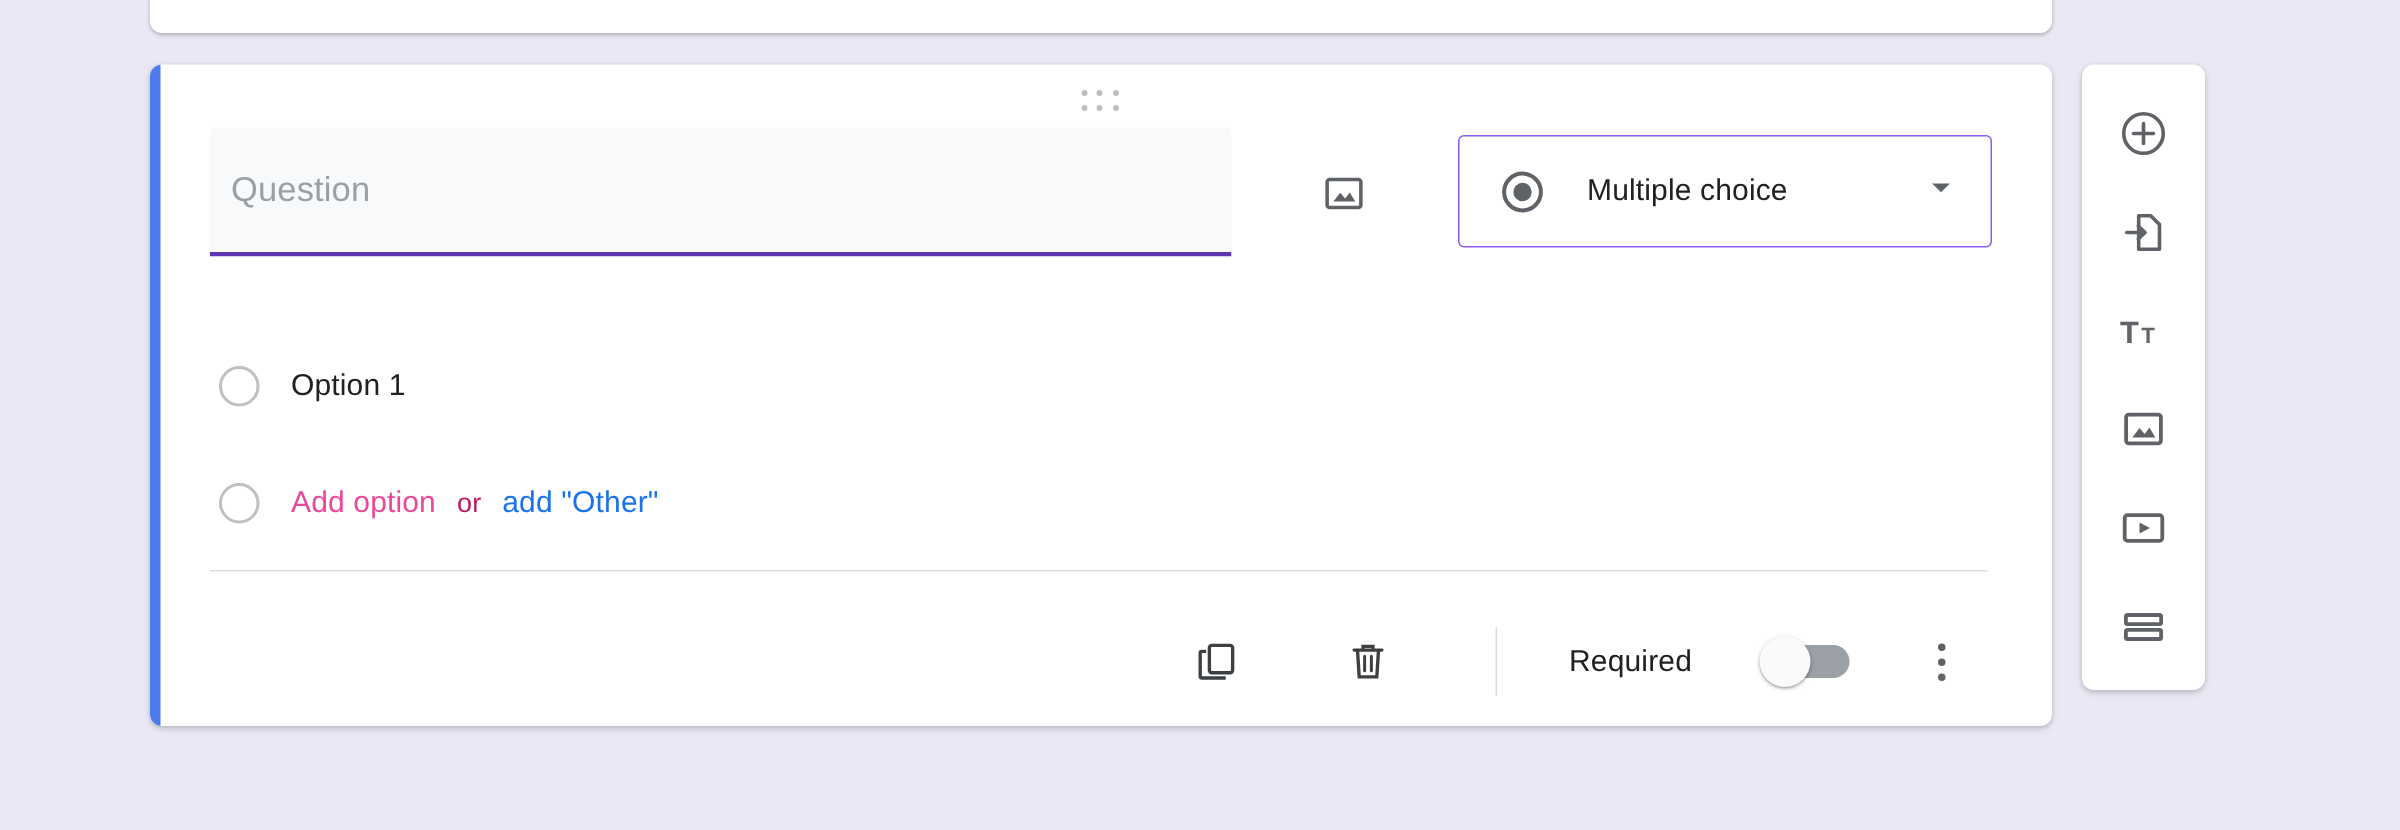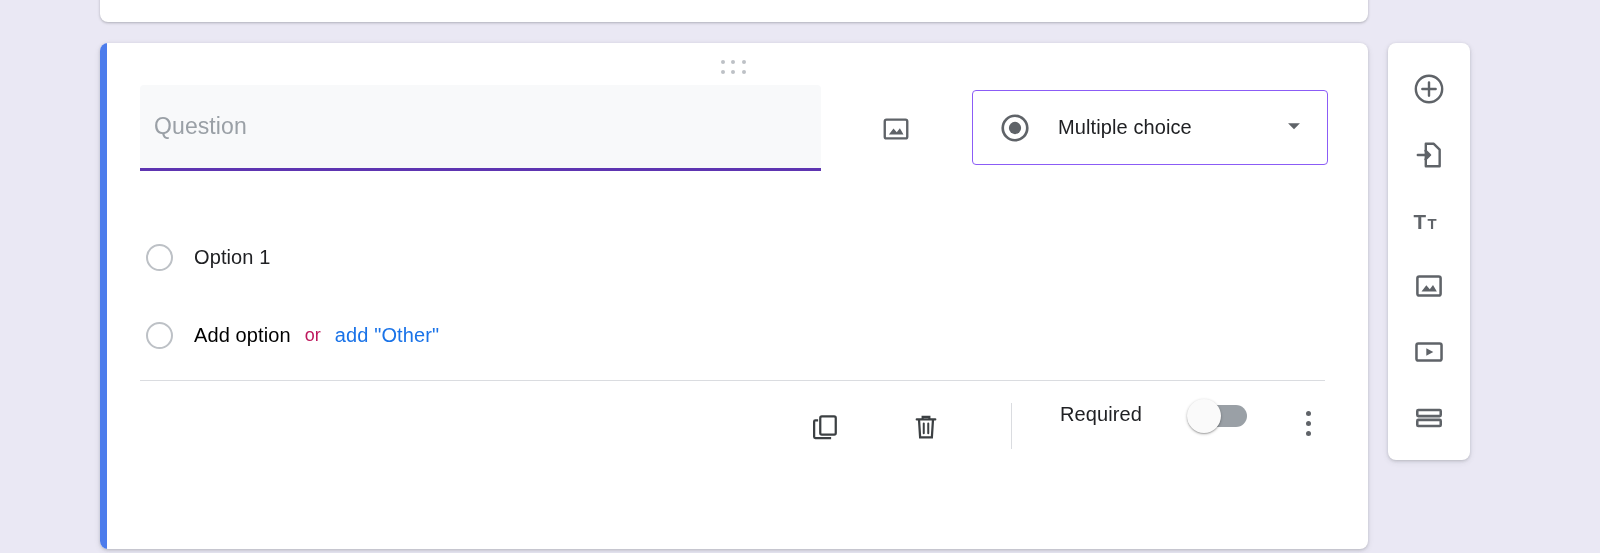--- a/index.html
+++ b/index.html
@@ -28,21 +28,21 @@
     border-radius: 8px;
     box-shadow: 0 1px 3px rgba(60,64,67,.25), 0 1px 2px rgba(60,64,67,.10);
   }
 
   
   .question-card {
     position: absolute;
     left: 100px;
     top: 43px;
     width: 1268px;
-    height: 506px;
+    height: 441px;
     background: #ffffff;
     border-radius: 8px;
     box-shadow: 0 1px 3px rgba(60,64,67,.22), 0 2px 6px rgba(60,64,67,.10);
     overflow: hidden;
   }
   .card-accent {
     position: absolute;
     left: 0; top: 0; bottom: 0;
     width: 7px;
     background: #4C7CEC;
@@ -150,21 +150,21 @@
     border-radius: 50%;
     flex: 0 0 auto;
     margin-left: 6px;
   }
   .option-text {
     font-size: 20px;
     color: #202124;
     margin-left: 21px;
     letter-spacing: .1px;
   }
-  .option-text.muted { color: #000000; }
+  .option-text.muted { color: #ec4899; }
   .or-word {
     font-size: 18px;
     color: #be185d;
     margin-left: 14px;
     letter-spacing: .1px;
   }
   .add-other {
     font-size: 20px;
     color: #1A73E8;
     margin-left: 14px;
@@ -176,24 +176,25 @@
   .divider {
     position: absolute;
     left: 40px;
     right: 43px;
     top: 337px;
     height: 1px;
     background: #DADCE0;
   }
   .footer {
     position: absolute;
-    right: 43px;
+    right: 57px;
     top: 360px;
     height: 76px;
     display: flex;
+    align-items: center;
     gap: 20px;
   }
   .icon-btn {
     width: 48px; height: 48px;
     border-radius: 50%;
     display: flex; align-items: center; justify-content: center;
     cursor: pointer;
   }
   .copy-btn { margin-right: 33px; }
   .vsep {

